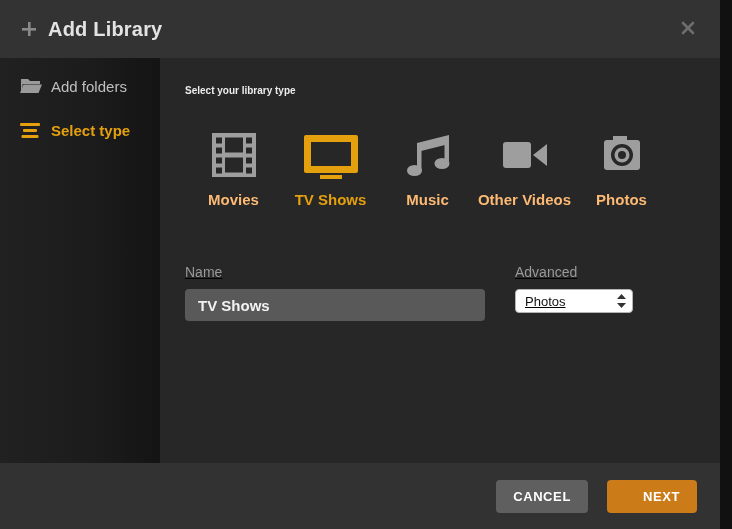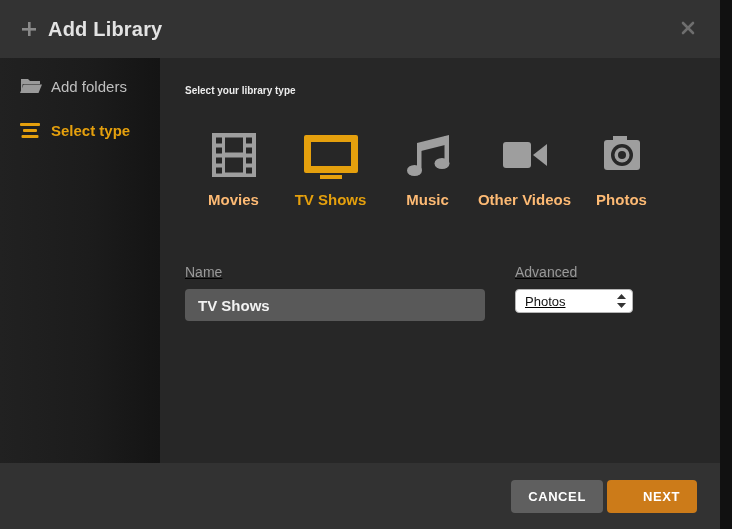--- a/index.html
+++ b/index.html
@@ -67,21 +67,21 @@
     margin-top:9px; width:118px; height:24px; background:#ffffff;
     border:1px solid #b5b5b5; border-radius:4px; display:flex; align-items:center;
     padding:0 6px 0 9px; cursor:pointer; justify-content:space-between;
   }
   .lang-select .sel-text { color:#111; font-size:13px; }
 
   
   .footer {
     position:absolute; bottom:0; left:0; right:0; height:66px;
     background:#323232; display:flex; align-items:center; justify-content:flex-end;
-    padding-right:23px; gap:4px;
+    padding-right:23px; gap:19px;
   }
   .btn {
     height:33px; border:none; border-radius:4px; color:#ffffff;
     font-size:13px; font-weight:700; letter-spacing:.6px; cursor:pointer;
     font-family:"Liberation Sans", sans-serif; padding:0 17px;
   }
   .btn.cancel { background:#5f5f5f; }
   .btn.next { background:#cc7b19;padding-left:36px; }
 </style>
 </head>

